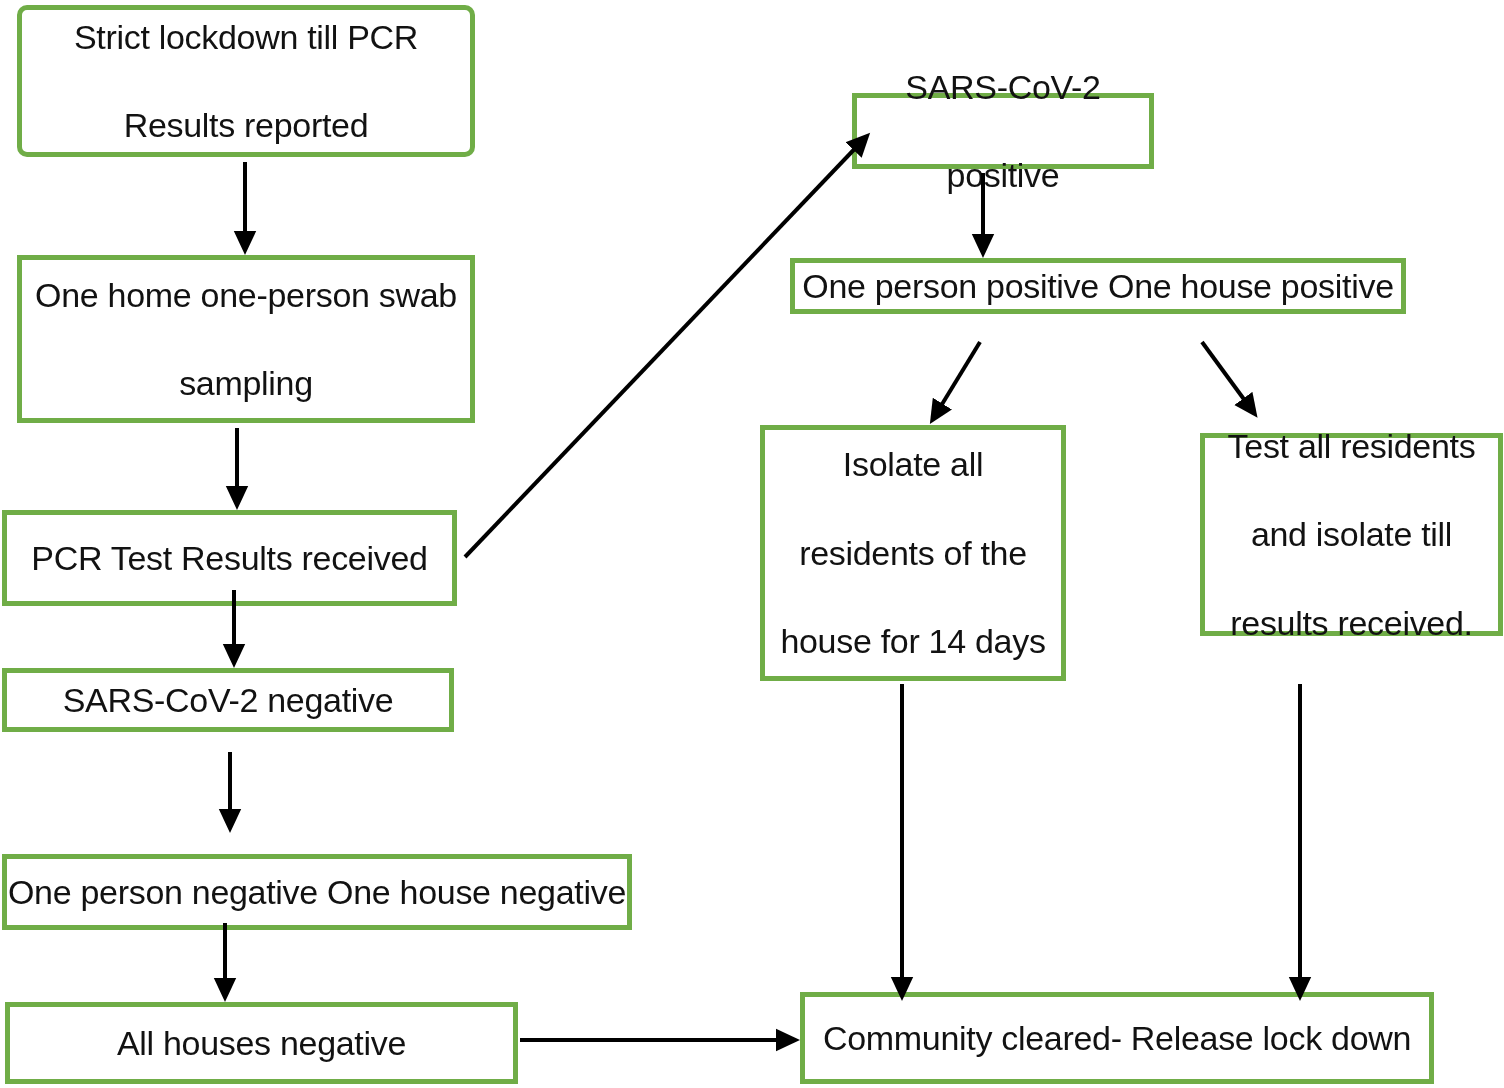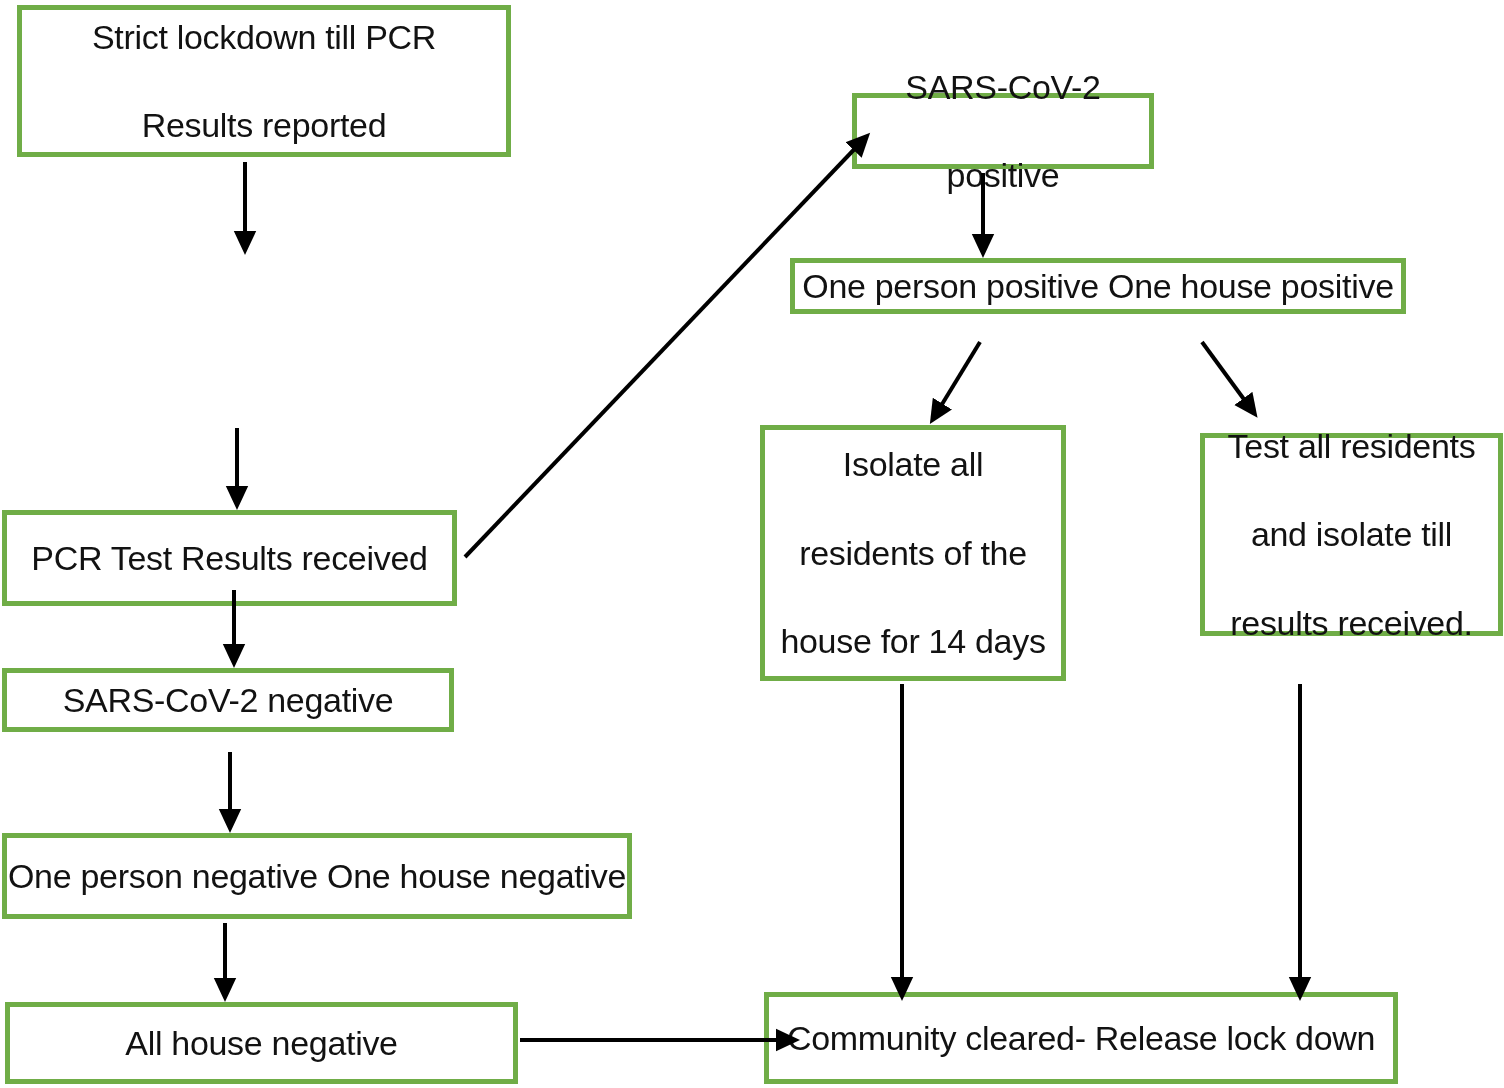--- a/index.html
+++ b/index.html
@@ -42,45 +42,47 @@
   .edges-overlay line {
     stroke: #000000;
     stroke-width: 4;
   }
 </style>
 </head>
 <body>
 
 <div class="canvas">
 
-  <div class="node" style="left:17px; top:5px; width:494px; height:152px;">Strict lockdown till PCR
+  <div class="node" style="left:17px; top:5px; width:458px; height:152px;border-radius:10px;">Strict lockdown till PCR
 Results reported</div>
 
+  <div class="node" style="left:17px; top:255px; width:458px; height:168px;">One home one-person swab
+sampling</div>
 
   <div class="node" style="left:2px; top:510px; width:455px; height:96px;">PCR Test Results received</div>
 
   <div class="node" style="left:2px; top:668px; width:452px; height:64px;">SARS-CoV-2 negative</div>
 
-  <div class="node" style="left:2px; top:833px; width:630px; height:86px;">One person negative One house negative</div>
+  <div class="node" style="left:2px; top:854px; width:630px; height:76px;">One person negative One house negative</div>
 
-  <div class="node" style="left:5px; top:1002px; width:513px; height:82px;">All house negative</div>
+  <div class="node" style="left:5px; top:1002px; width:513px; height:82px;">All houses negative</div>
 
   <div class="node" style="left:852px; top:93px; width:302px; height:76px;">SARS-CoV-2 positive</div>
 
   <div class="node" style="left:790px; top:258px; width:616px; height:56px;text-align:right;">One person positive One house positive</div>
 
   <div class="node" style="left:760px; top:425px; width:306px; height:256px;">Isolate all
 residents of the
 house for 14 days</div>
 
   <div class="node" style="left:1200px; top:433px; width:303px; height:203px;">Test all residents
 and isolate till
 results received.</div>
 
-  <div class="node" style="left:764px; top:992px; width:634px; height:92px;">Community cleared- Release lock down</div>
+  <div class="node" style="left:800px; top:992px; width:634px; height:92px;">Community cleared- Release lock down</div>
 
   <svg class="edges-overlay" viewBox="0 0 1504 1088" xmlns="http://www.w3.org/2000/svg">
     <defs>
       <marker id="ah" markerWidth="8" markerHeight="8" refX="4.5" refY="3" orient="auto" markerUnits="strokeWidth">
         <path d="M0,0.2 L6,3 L0,5.8 Z" fill="#000000"></path>
       </marker>
     </defs>
     <line x1="245" y1="162" x2="245" y2="249" marker-end="url(#ah)"></line>
     <line x1="237" y1="428" x2="237" y2="504" marker-end="url(#ah)"></line>
     <line x1="234" y1="590" x2="234" y2="662" marker-end="url(#ah)"></line>

